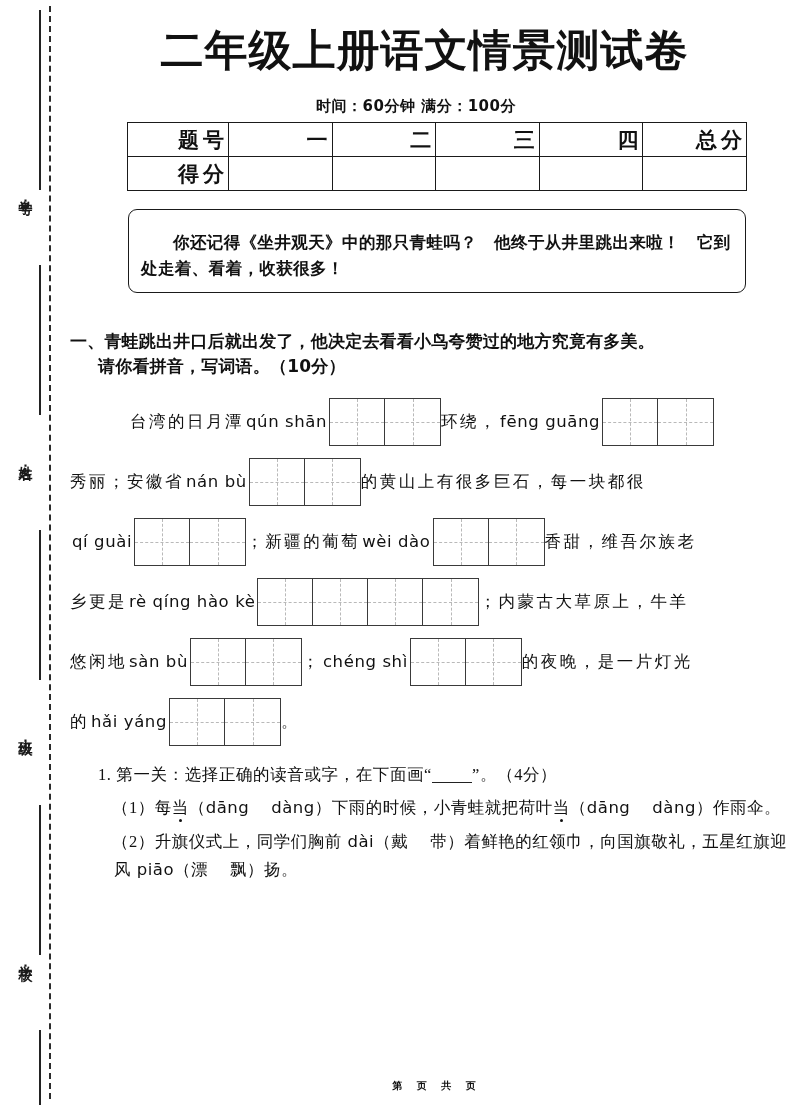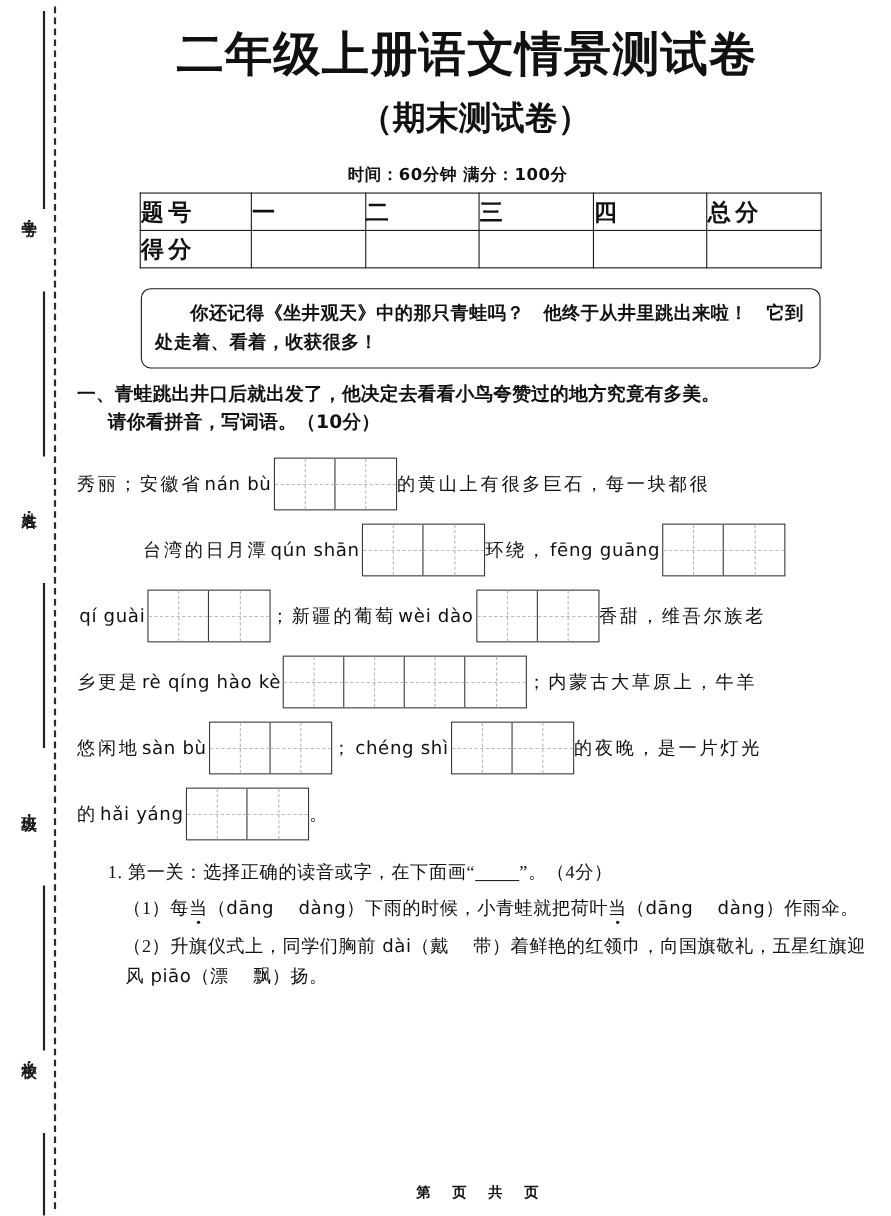--- a/index.html
+++ b/index.html
@@ -96,51 +96,51 @@
   
   #score-table {
     margin: 0 auto;
     width: 620px;
     border-collapse: collapse;
     table-layout: fixed;
   }
   #score-table td {
     border: 1.5px solid #1a1a1a;
     height: 33px;
-    text-align: left;
+    text-align: right;
     vertical-align: middle;
     font-size: 21px;
     font-weight: bold;
     letter-spacing: 4px;
     padding: 0;
     font-family: "DejaVu Sans", "Liberation Sans", sans-serif;
   }
   #score-table td.head-cell { width: 100px; }
 
   
   #intro-box {
     margin: 18px auto 0 auto;
     width: 592px;
     border: 1.5px solid #1a1a1a;
     border-radius: 9px;
-    padding: 9px 12px 10px 12px;
+    padding: 20px 12px 10px 12px;
     font-size: 16.5px;
     font-weight: bold;
     line-height: 1.55;
     text-indent: 32px;
     letter-spacing: 0.4px;
   }
 
   
   .big-q {
     font-size: 17px;
     font-weight: bold;
     font-family: "DejaVu Sans", "Liberation Sans", sans-serif;
     line-height: 1.5;
-    margin: 12px 10px 0 6px;
+    margin: 36px 10px 0 6px;
     letter-spacing: 0.2px;
   }
   .big-q .cont { display: block; text-indent: 28px; }
 
   .pinyin-body {
     margin: 12px 0 0 6px;
     font-size: 16px;
     line-height: 60px;
   }
   .pline {
@@ -227,24 +227,24 @@
     border-radius: 50%;
     background: #111;
   }
   .gap { display: inline-block; width: 22px; }
 
   #footer {
     position: absolute;
     left: 0; right: 0;
     bottom: 12px;
     text-align: center;
-    font-size: 13px;
+    font-size: 10px;
     font-weight: bold;
     letter-spacing: 6px;
-    font-family: Liberation Mono, monospace;
+    font-family: Liberation Serif, serif;
   }
 </style>
 </head>
 <body>
 
 <div id="binding-margin">
   <div class="cut-line"></div>
   <div id="margin-fields">
       <div class="margin-field" style="top: 190px;"><span class="vlabel">学号：</span></div>
       <div class="margin-rule" style="top: 265px; height: 150px;"></div>
@@ -254,21 +254,20 @@
       <div class="margin-rule" style="top: 805px; height: 150px;"></div>
       <div class="margin-field" style="top: 955px;"><span class="vlabel">学校：</span></div>
       <div class="margin-rule" style="top: 1030px; height: 150px;"></div>
       <div class="margin-rule" style="top: 10px; height: 180px;"></div>
     </div>
 </div>
 
 <div id="page">
 
   <div id="title-main">二年级上册语文情景测试卷</div>
-  <div id="title-sub">（期末测试卷）</div>
   <div id="exam-meta">时间：60分钟  满分：100分</div>
 
   <table id="score-table">
     <tbody>
       <tr>
         <td class="head-cell">题号</td>
         <td>一</td>
         <td>二</td>
         <td>三</td>
         <td>四</td>
@@ -287,42 +286,42 @@
 
   <div id="intro-box">你还记得《坐井观天》中的那只青蛙吗？　他终于从井里跳出来啦！　它到处走着、看着，收获很多！</div>
 
   <div class="big-q">
     <span>一、青蛙跳出井口后就出发了，他决定去看看小鸟夸赞过的地方究竟有多美。</span>
     <span class="cont">请你看拼音，写词语。（10分）</span>
   </div>
 
   <div class="pinyin-body" id="pinyin-lines">
       <div class="pline">
-        <span class="han">秀丽；安徽省</span>
-        <span class="py">nán bù</span>
-        <span class="tzg">
-          <span class="cell"></span>
-          <span class="cell"></span>
-        </span>
-        <span class="han">的黄山上有很多巨石，每一块都很</span>
-      </div>
-      <div class="pline">
         <span class="indent"></span>
         <span class="han">台湾的日月潭</span>
         <span class="py">qún shān</span>
         <span class="tzg">
           <span class="cell"></span>
           <span class="cell"></span>
         </span>
         <span class="han">环绕，</span>
         <span class="py">fēng guāng</span>
         <span class="tzg">
           <span class="cell"></span>
           <span class="cell"></span>
         </span>
+      </div>
+      <div class="pline">
+        <span class="han">秀丽；安徽省</span>
+        <span class="py">nán bù</span>
+        <span class="tzg">
+          <span class="cell"></span>
+          <span class="cell"></span>
+        </span>
+        <span class="han">的黄山上有很多巨石，每一块都很</span>
       </div>
       <div class="pline">
         <span class="py">qí guài</span>
         <span class="tzg">
           <span class="cell"></span>
           <span class="cell"></span>
         </span>
         <span class="han">；新疆的葡萄</span>
         <span class="py">wèi dào</span>
         <span class="tzg">

